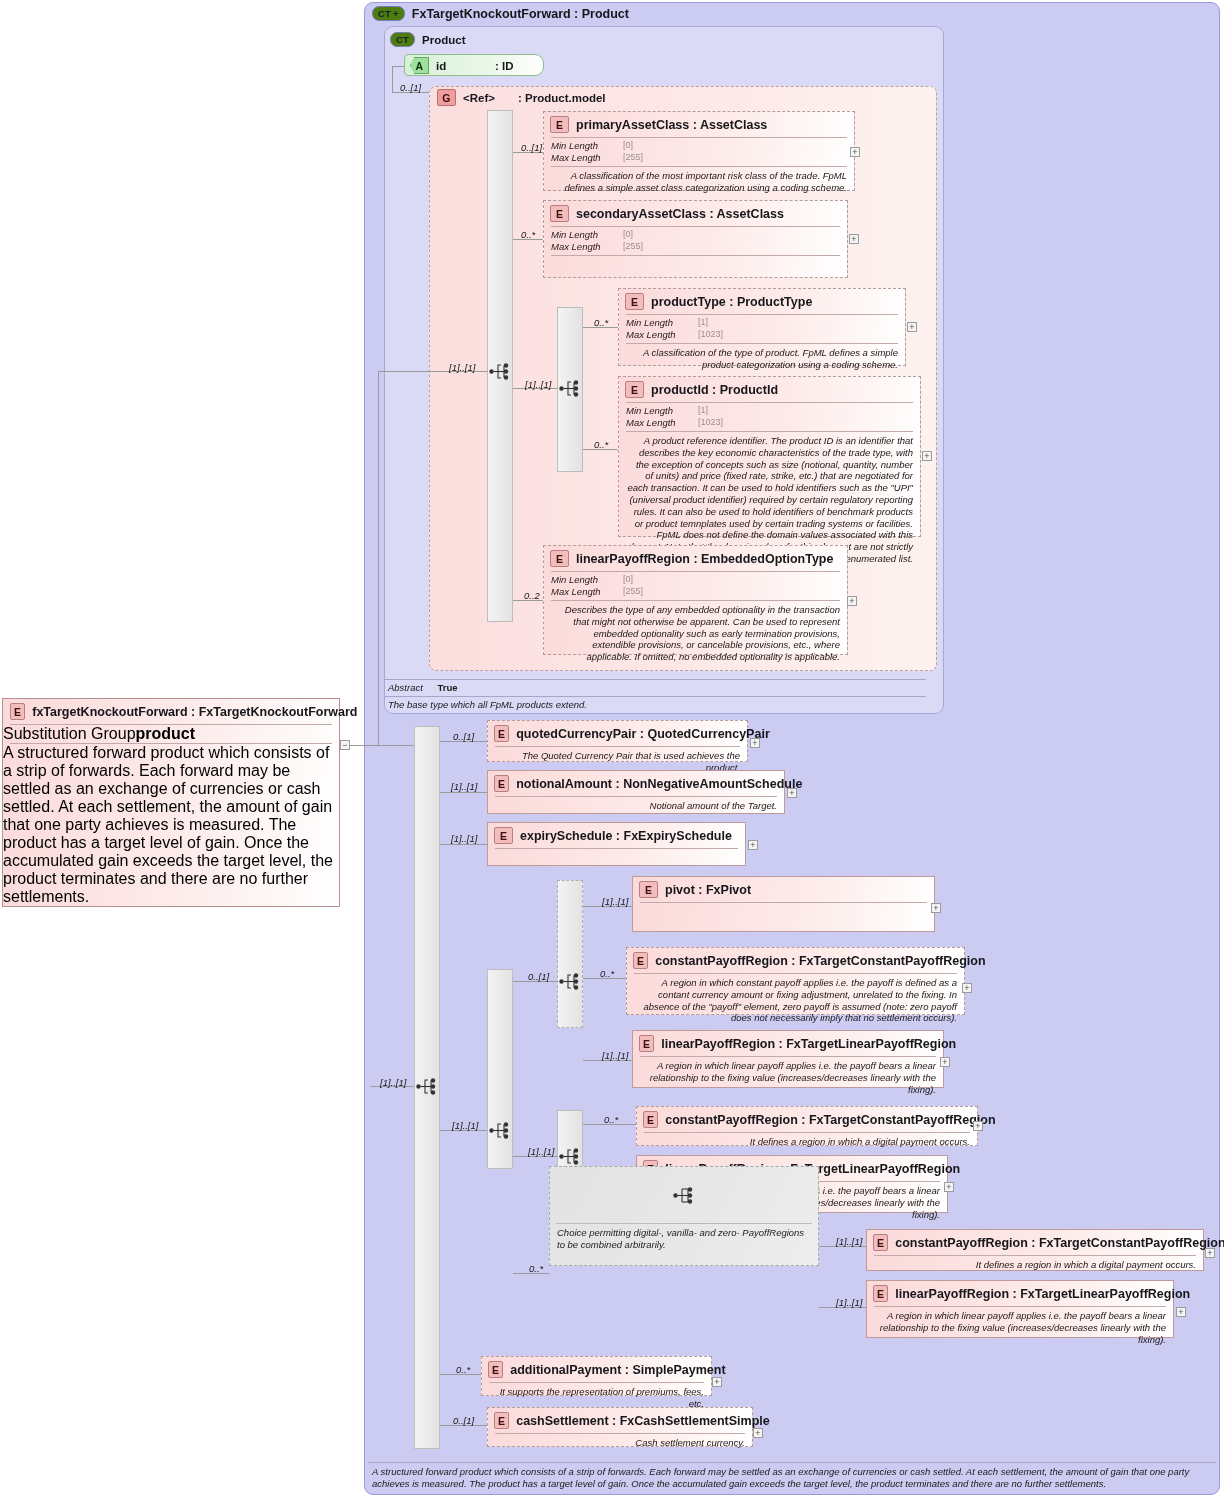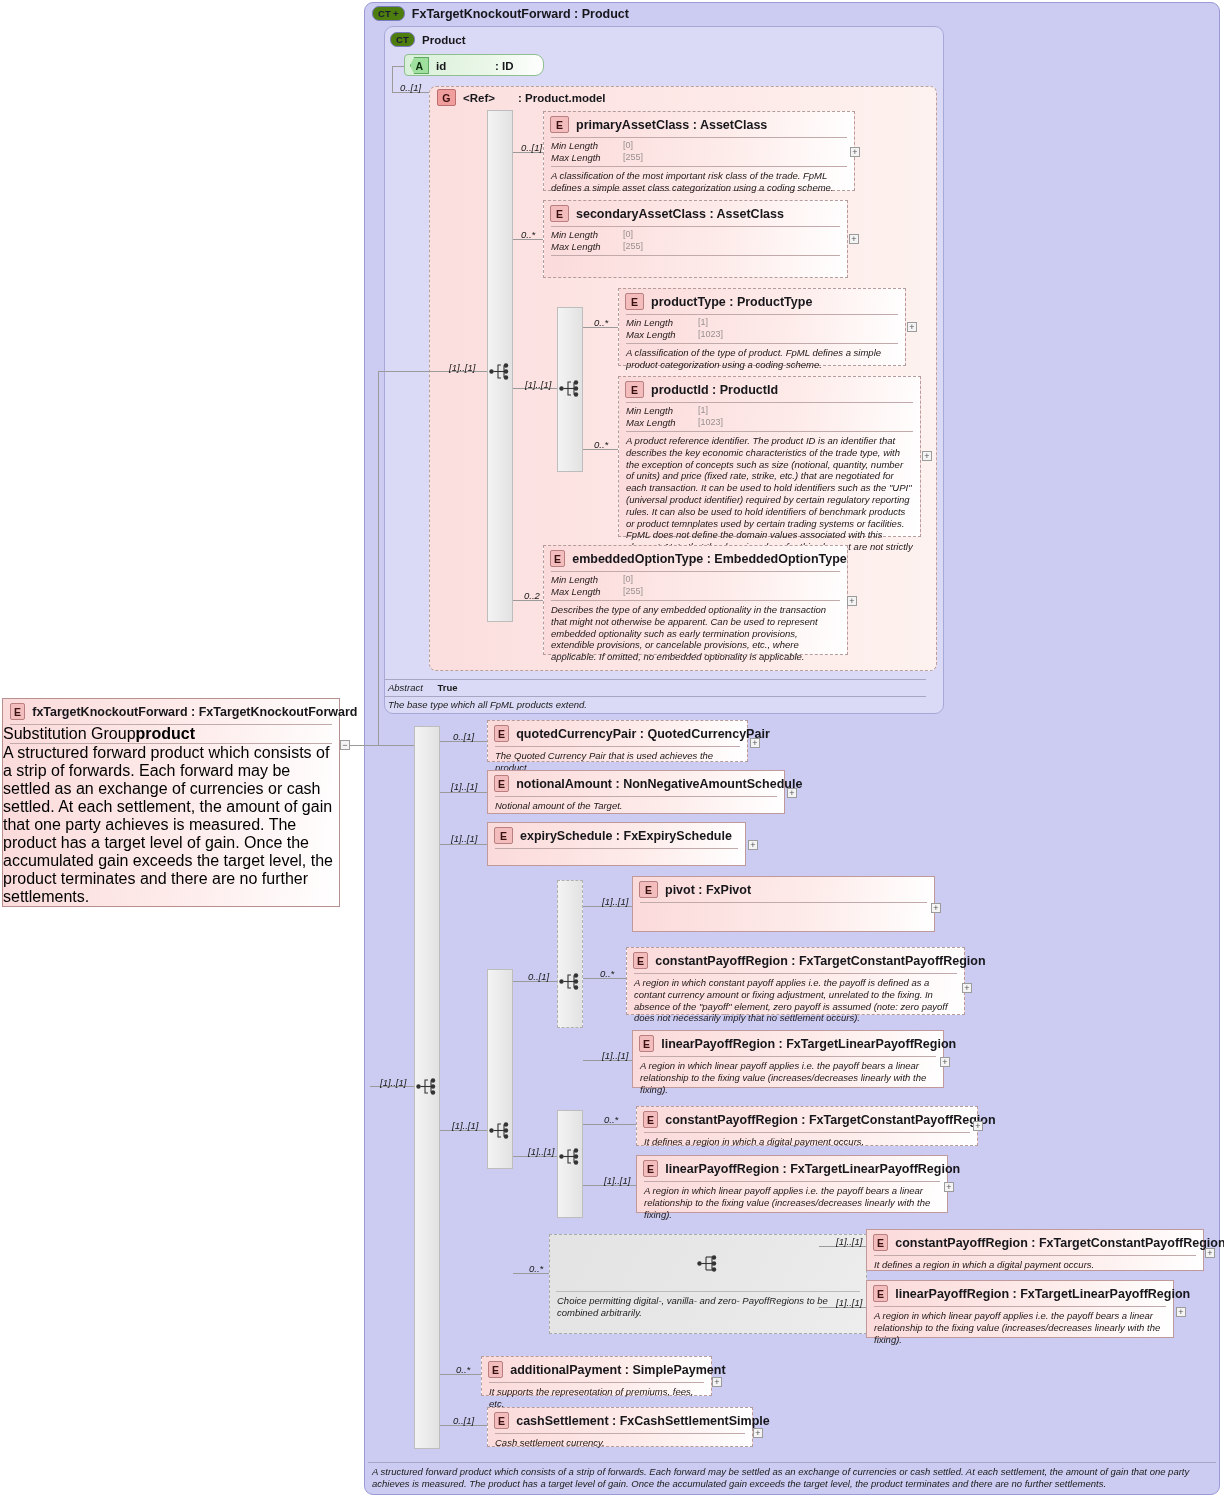--- a/index.html
+++ b/index.html
@@ -62,20 +62,21 @@
   .node .facets {
     padding:2px 7px 3px 7px; font-size:9.5px; font-style:italic; color:#2a2020;
     line-height:1.22;
   }
   .node .facets .frow { display:flex; }
   .node .facets .fname { width:72px; }
   .node .facets .fval { color:#9a8f8f; font-style:normal; font-size:9px; }
   .node .desc {
     padding:3px 7px 4px 7px; font-size:9.5px; font-style:italic; color:#1d1616;
     line-height:1.24;
+    text-align:right;
   }
 
   
   .expander {
     position:absolute; width:10px; height:10px;
     border:1px solid #9b9b9b; background:#f4f4f4;
     display:flex; align-items:center; justify-content:center;
     font-size:9px; line-height:1; color:#555; font-family:"Liberation Sans",sans-serif;
   }
 
@@ -272,21 +273,21 @@
   <div class="sep"></div>
   <div class="desc">A product reference identifier. The product ID is an identifier that describes the key economic characteristics of the trade type, with the exception of concepts such as size (notional, quantity, number of units) and price (fixed rate, strike, etc.) that are negotiated for each transaction. It can be used to hold identifiers such as the "UPI" (universal product identifier) required by certain regulatory reporting rules. It can also be used to hold identifiers of benchmark products or product temnplates used by certain trading systems or facilities. FpML does not define the domain values associated with this element. Note that the domain values for this element are not strictly an enumerated list.</div>
 </div>
 <div class="expander" style="left:922px; top:451px;">+</div>
 <div class="abs ln lnh" style="left:583px; top:449px; width:35px;"></div>
 <div class="abs card" style="left:594px; top:439px;">0..*</div>
 
 <div class="node opt" style="left:543px; top:545px; width:305px; height:110px;">
   <div class="nhead title-row">
       <span class="badge e">E</span>
-      <span class="hdr-txt">embeddedOptionType : EmbeddedOptionType</span>
+      <span class="hdr-txt">linearPayoffRegion : EmbeddedOptionType</span>
     </div>
   <div class="sep"></div>
   <div class="facets">
     <div class="frow">
         <span class="fname">Min Length</span>
         <span class="fval">[0]</span>
       </div>
     <div class="frow">
         <span class="fname">Max Length</span>
         <span class="fval">[255]</span>
@@ -467,21 +468,21 @@
       <span class="badge e">E</span>
       <span class="hdr-txt">linearPayoffRegion : FxTargetLinearPayoffRegion</span>
     </div>
   <div class="sep"></div>
   <div class="desc">A region in which linear payoff applies i.e. the payoff bears a linear relationship to the fixing value (increases/decreases linearly with the fixing).</div>
 </div>
 <div class="expander" style="left:944px; top:1182px;">+</div>
 <div class="abs ln lnh" style="left:583px; top:1185px; width:53px;"></div>
 <div class="abs card" style="left:604px; top:1175px;">[1]..[1]</div>
 
-<div class="greybox" style="left:549px; top:1234px; width:318px; height:100px;">
+<div class="greybox" style="left:549px; top:1166px; width:270px; height:100px;">
   <div style="height:56px; display:flex; align-items:center; justify-content:center;">
     <svg width="22" height="17" viewBox="0 0 22 17">
       <circle cx="2.5" cy="8.5" r="2.2" fill="#333"></circle>
         <line x1="4.5" y1="8.5" x2="9" y2="8.5" stroke="#333" stroke-width="1.1"></line>
       <polyline points="9,2 9,15" fill="none" stroke="#333" stroke-width="1.1"></polyline>
       <line x1="9" y1="8.5" x2="15" y2="8.5" stroke="#333" stroke-width="1.1"></line>
       <circle cx="17" cy="2.5" r="2.2" fill="#333"></circle>
         <circle cx="17" cy="8.5" r="2.2" fill="#333"></circle>
         <circle cx="17" cy="14.5" r="2.2" fill="#333"></circle>
       <line x1="15" y1="2.5" x2="15" y2="14.5" stroke="#333" stroke-width="1.1"></line>

